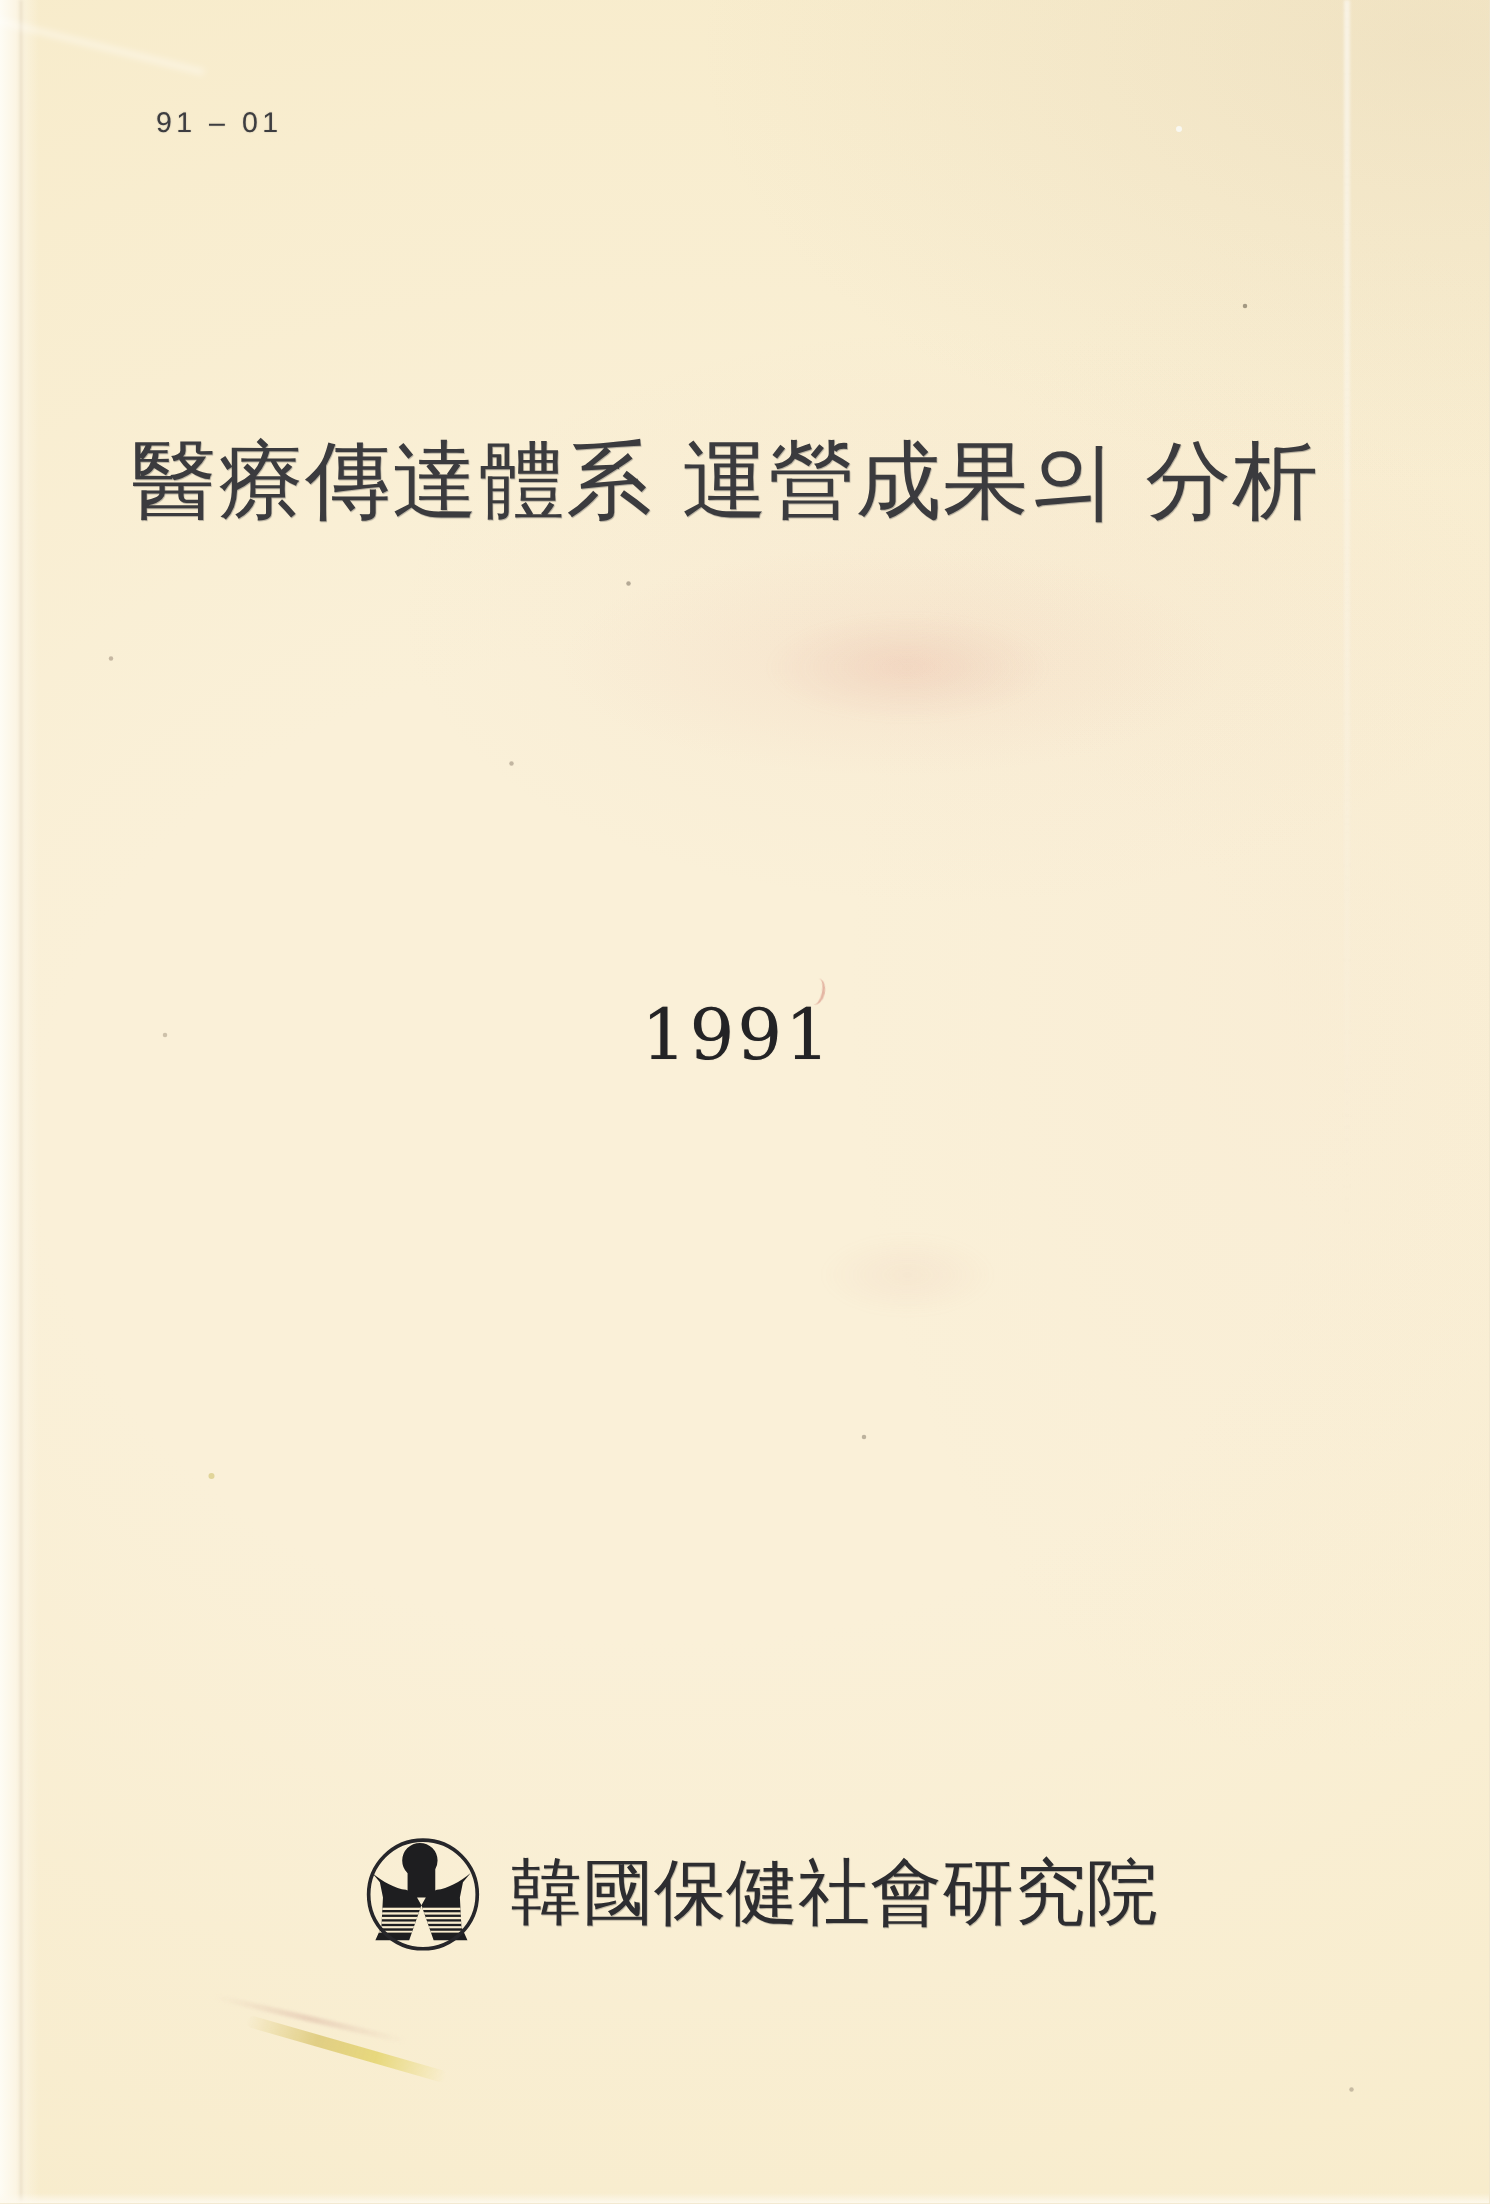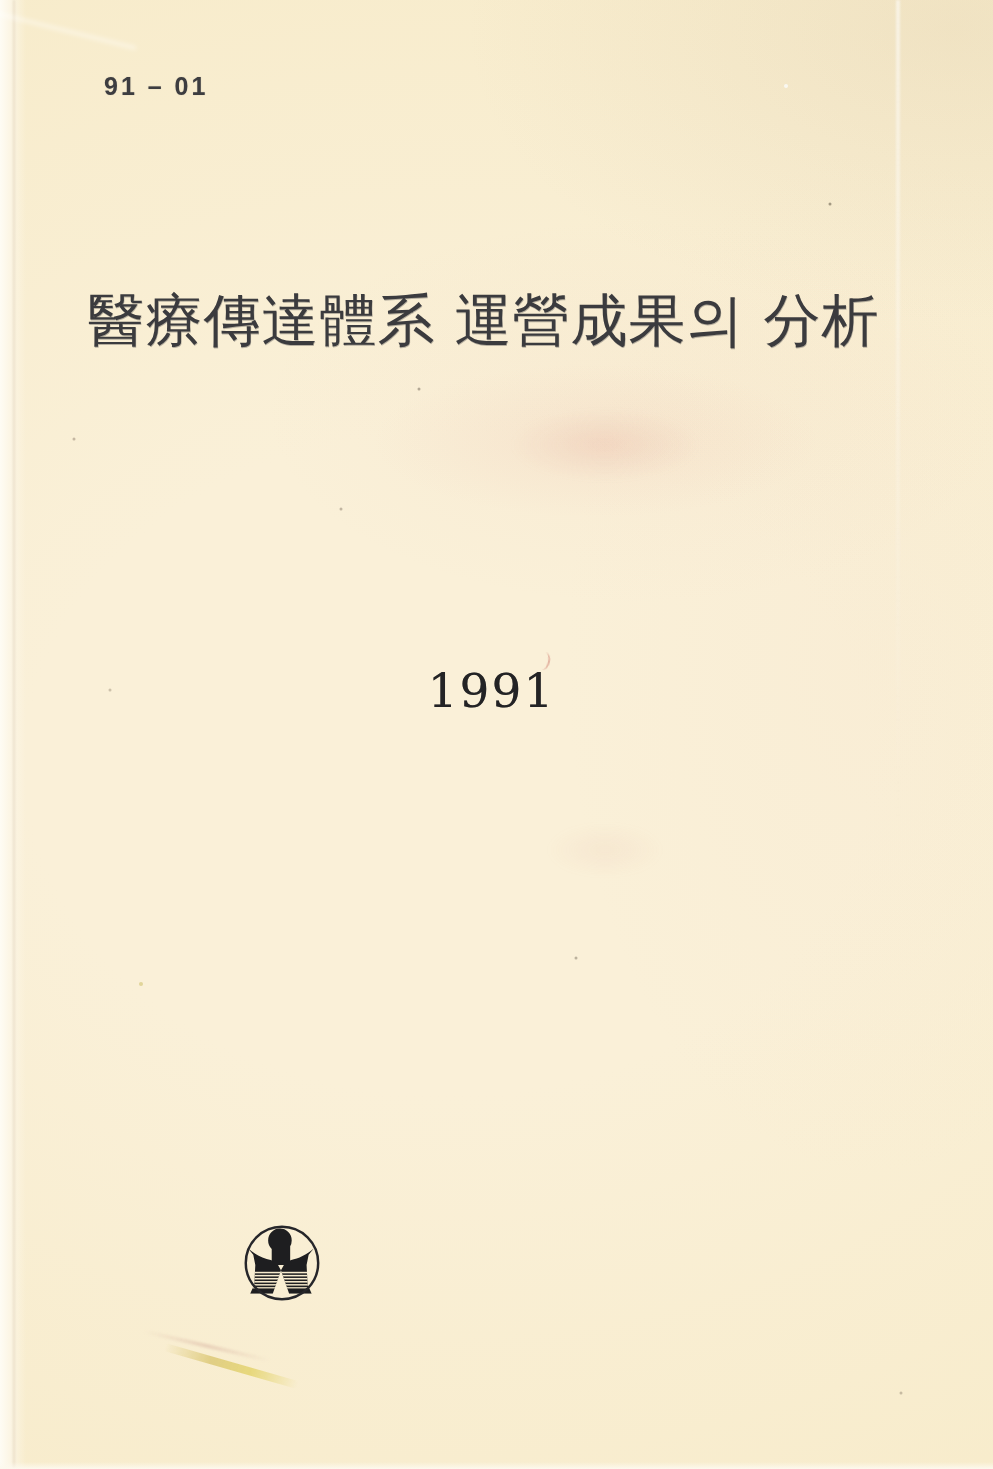--- a/index.html
+++ b/index.html
@@ -82,21 +82,21 @@
       140px 983px 0 1px rgba(200,185,90,0.5),
       900px 1392px 0 0.5px rgba(110,95,80,0.35),
       109px 689px 0 0.5px rgba(120,105,85,0.35);
     border-radius: 50%;
   }
 
   
   .report-number {
     position: absolute; left: 104px; top: 72px;
     font-family: "Liberation Sans", "DejaVu Sans", sans-serif;
-    font-weight: bold; font-size: 25px; letter-spacing: 3px;
+    font-weight: normal; font-size: 19px; letter-spacing: 3px;
     color: #3d3d40;
     text-shadow: 0 0 1px rgba(61,61,64,0.35);
   }
   .cover-title {
     position: absolute; top: 283px; left: 0; width: 100%;
     transform: translateX(-13px);
     text-align: center;
     font-size: 57px; font-weight: 500; letter-spacing: 1px;
     color: #3b3b3e;
     text-shadow: 0.5px 0.5px 0.5px rgba(59,59,62,0.35);
@@ -168,15 +168,16 @@
           <rect x="0" y="49.6" width="78" height="1.5"></rect>
           <rect x="0" y="52.6" width="78" height="1.5"></rect>
           <rect x="0" y="55.6" width="78" height="1.5"></rect>
           <rect x="0" y="58.6" width="78" height="1.4"></rect>
           <rect x="0" y="61.6" width="78" height="1.2"></rect>
         </g>
       </g>
 
       <circle cx="38" cy="38" r="35.3" fill="none" stroke="#26262a" stroke-width="2.4"></circle>
     </svg>
+    <span class="publisher-name">韓國保健社會研究院</span>
   </div>
 
 </div>
 
 </body></html>

